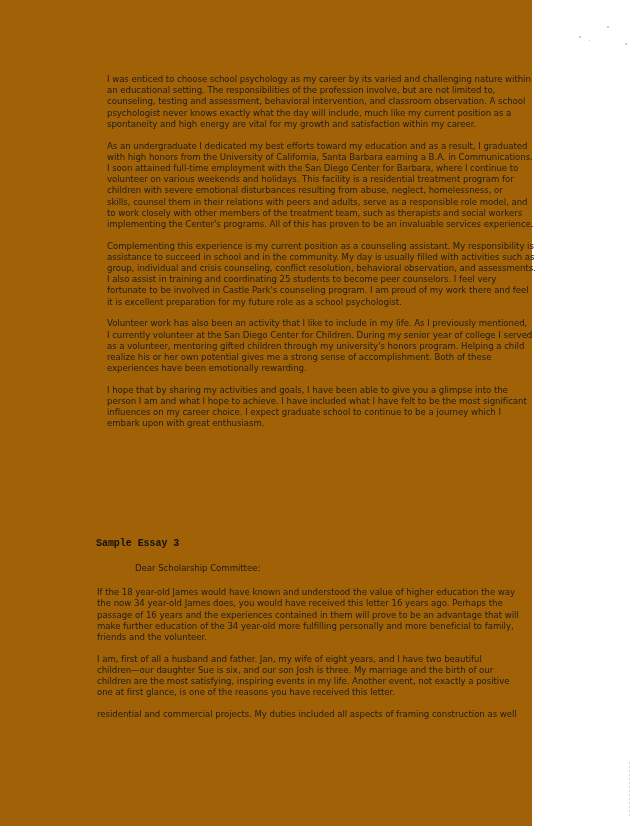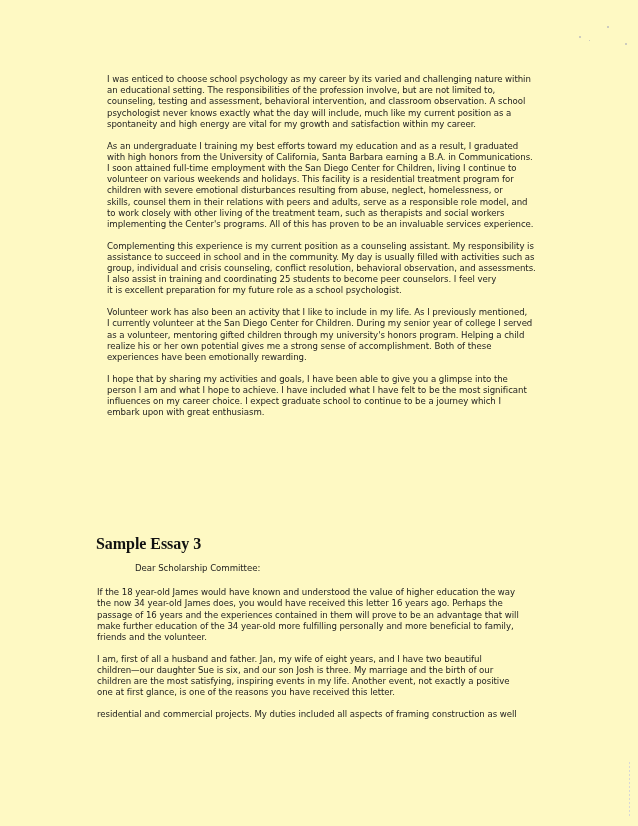--- a/index.html
+++ b/index.html
@@ -1,36 +1,36 @@
 <!DOCTYPE html>
 <html><head>
 <meta charset="utf-8">
 <style>
   html, body { margin: 0; padding: 0; background: #ffffff; }
   body { width: 638px; height: 826px; position: relative; overflow: hidden; }
   .page {
-    position: absolute; left: 0; top: 0; width: 638px; height: 826px; background: #fef9c3;
+    position: absolute; left: 0; top: 0; width: 532px; height: 826px; background: #a16207;
   }
   .content {
     position: absolute; left: 107px; top: 74px; width: 470px;
     font-family: "DejaVu Sans", sans-serif;
     font-size: 8.6px; line-height: 11.2px; color: #1c1c1c;
     letter-spacing: -0.05px;
   }
   .para { margin: 0 0 10.5px 0; }
   .line { display: block; white-space: nowrap; }
   .section2 {
     position: absolute; left: 97px; top: 537px; width: 480px;
     font-family: "DejaVu Sans", sans-serif;
     font-size: 8.6px; line-height: 11.2px; color: #1c1c1c;
     letter-spacing: -0.05px;
   }
   .heading {
-    font-family: Liberation Serif, serif; font-weight: bold;
-    font-size: 16px; color: #111; margin: 0 0 12px -1px; line-height: 14px;
+    font-family: Liberation Mono, monospace; font-weight: bold;
+    font-size: 10px; color: #111; margin: 0 0 12px -1px; line-height: 14px;
   }
   .salutation { margin: 0 0 13px 0; padding-left: 38px; }
   .speck { position: absolute; width: 2px; height: 2px; background: #bdbdbd; border-radius: 1px; }
   .edge-mark { position: absolute; left: 629px; top: 762px; width: 1px; height: 54px;
     background: repeating-linear-gradient(#d8d8d8 0 2px, transparent 2px 4px); }
 </style>
 </head>
 <body>
 
 <div class="page">
@@ -43,34 +43,35 @@
 
   <div class="content">
     <p class="para">
       <span class="line">I was enticed to choose school psychology as my career by its varied and challenging nature within</span>
       <span class="line">an educational setting. The responsibilities of the profession involve, but are not limited to,</span>
       <span class="line">counseling, testing and assessment, behavioral intervention, and classroom observation. A school</span>
       <span class="line">psychologist never knows exactly what the day will include, much like my current position as a</span>
       <span class="line">spontaneity and high energy are vital for my growth and satisfaction within my career.</span>
     </p>
     <p class="para">
-      <span class="line">As an undergraduate I training my best efforts toward my education and as a result, I graduated</span>
+      <span class="line">As an undergraduate I dedicated my best efforts toward my education and as a result, I graduated</span>
       <span class="line">with high honors from the University of California, Santa Barbara earning a B.A. in Communications.</span>
-      <span class="line">I soon attained full-time employment with the San Diego Center for Children, living I continue to</span>
+      <span class="line">I soon attained full-time employment with the San Diego Center for Barbara, where I continue to</span>
       <span class="line">volunteer on various weekends and holidays. This facility is a residential treatment program for</span>
       <span class="line">children with severe emotional disturbances resulting from abuse, neglect, homelessness, or</span>
       <span class="line">skills, counsel them in their relations with peers and adults, serve as a responsible role model, and</span>
-      <span class="line">to work closely with other living of the treatment team, such as therapists and social workers</span>
+      <span class="line">to work closely with other members of the treatment team, such as therapists and social workers</span>
       <span class="line">implementing the Center's programs. All of this has proven to be an invaluable services experience.</span>
     </p>
     <p class="para">
       <span class="line">Complementing this experience is my current position as a counseling assistant. My responsibility is</span>
       <span class="line">assistance to succeed in school and in the community. My day is usually filled with activities such as</span>
       <span class="line">group, individual and crisis counseling, conflict resolution, behavioral observation, and assessments.</span>
       <span class="line">I also assist in training and coordinating 25 students to become peer counselors. I feel very</span>
+      <span class="line">fortunate to be involved in Castle Park's counseling program. I am proud of my work there and feel</span>
       <span class="line">it is excellent preparation for my future role as a school psychologist.</span>
     </p>
     <p class="para">
       <span class="line">Volunteer work has also been an activity that I like to include in my life. As I previously mentioned,</span>
       <span class="line">I currently volunteer at the San Diego Center for Children. During my senior year of college I served</span>
       <span class="line">as a volunteer, mentoring gifted children through my university's honors program. Helping a child</span>
       <span class="line">realize his or her own potential gives me a strong sense of accomplishment. Both of these</span>
       <span class="line">experiences have been emotionally rewarding.</span>
     </p>
     <p class="para">

